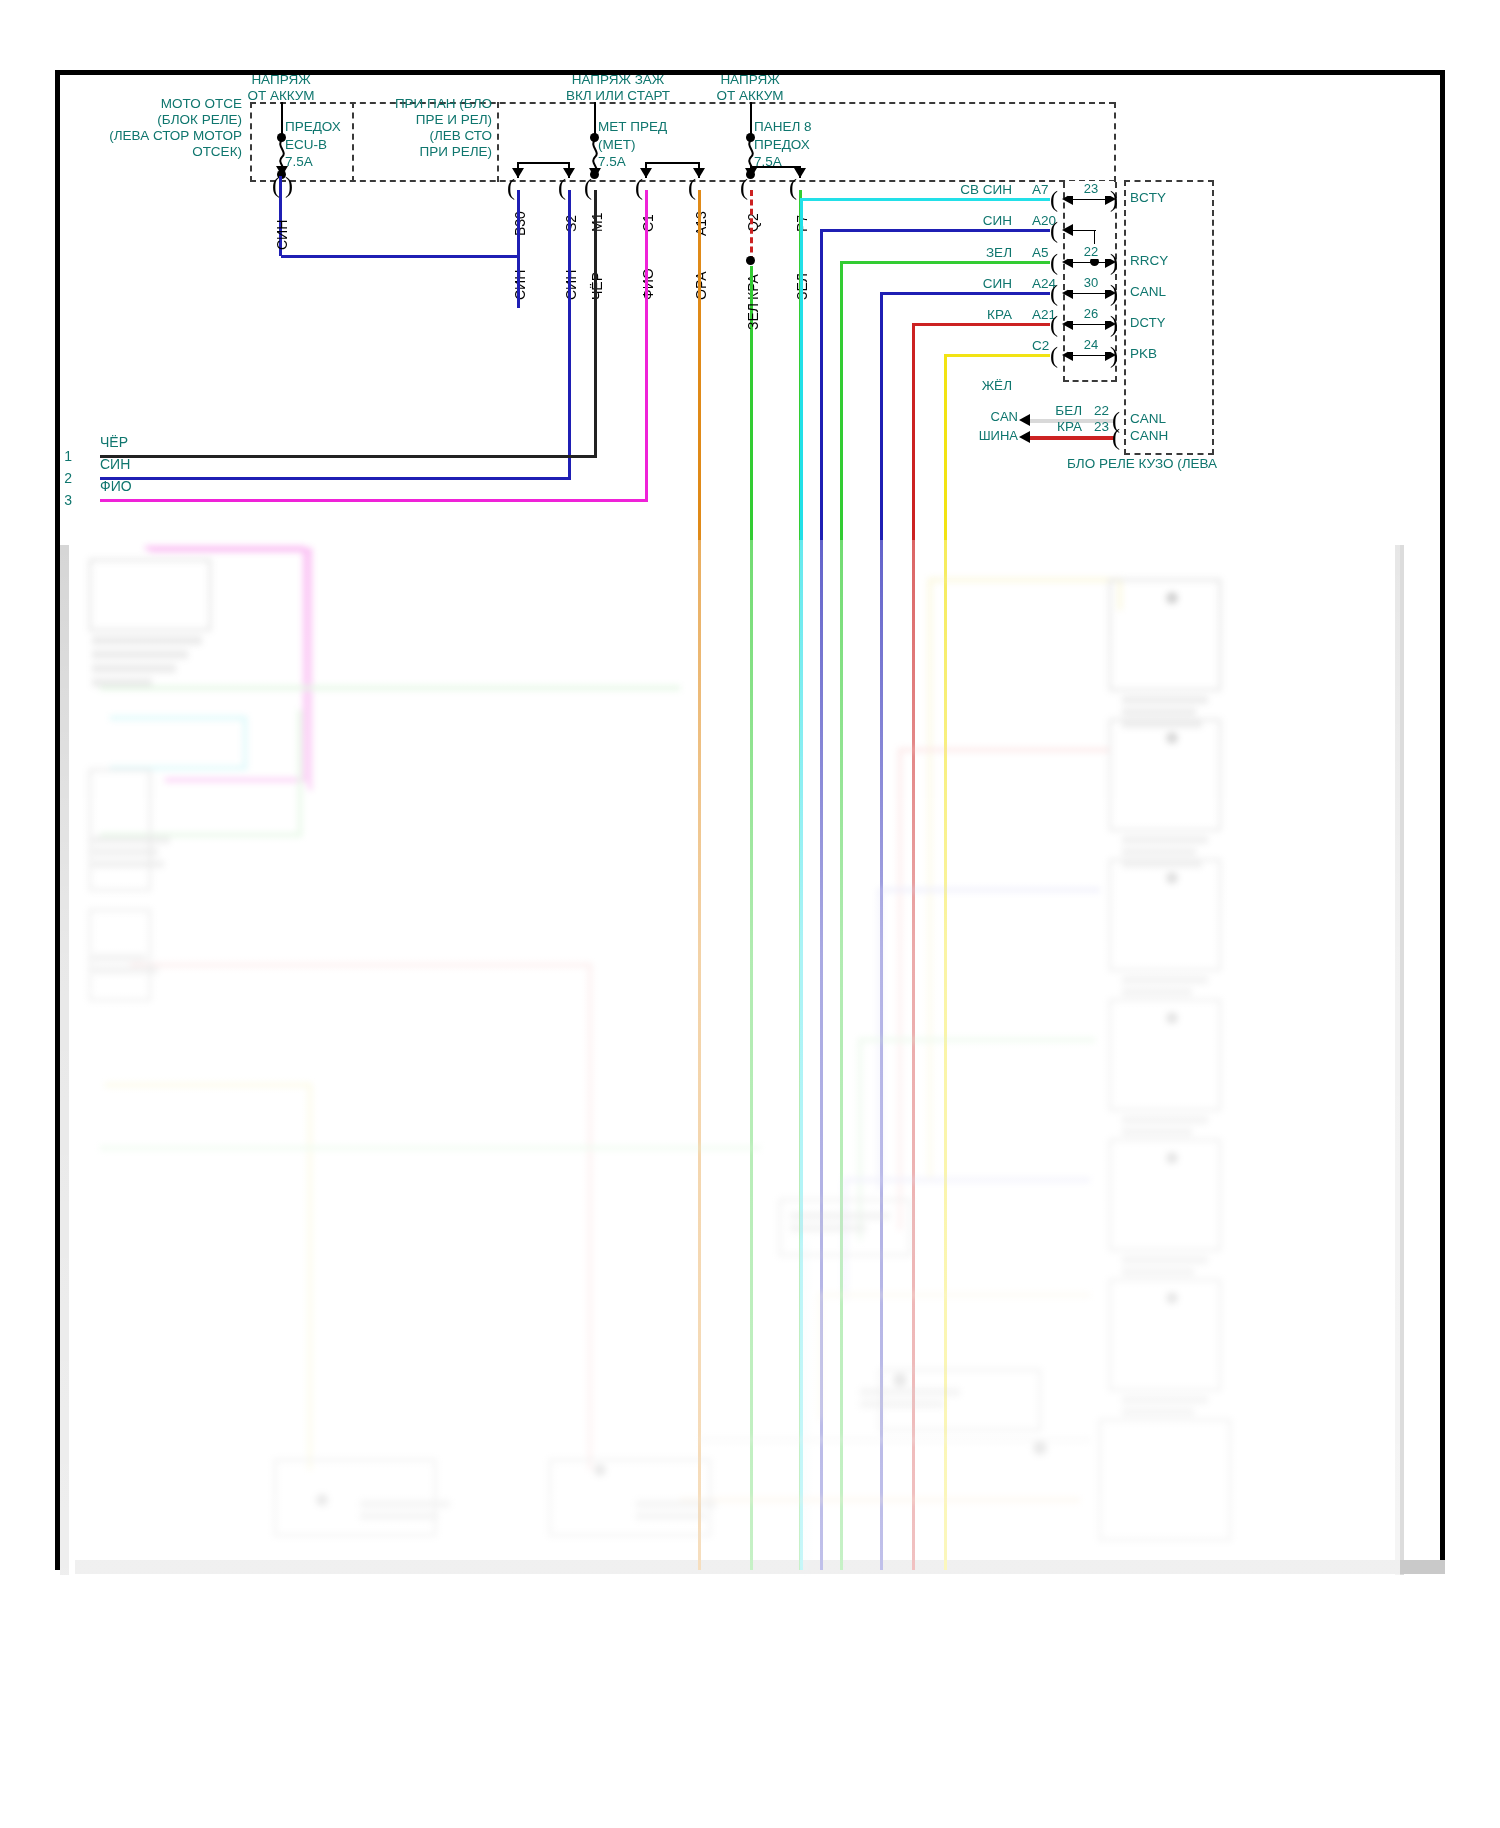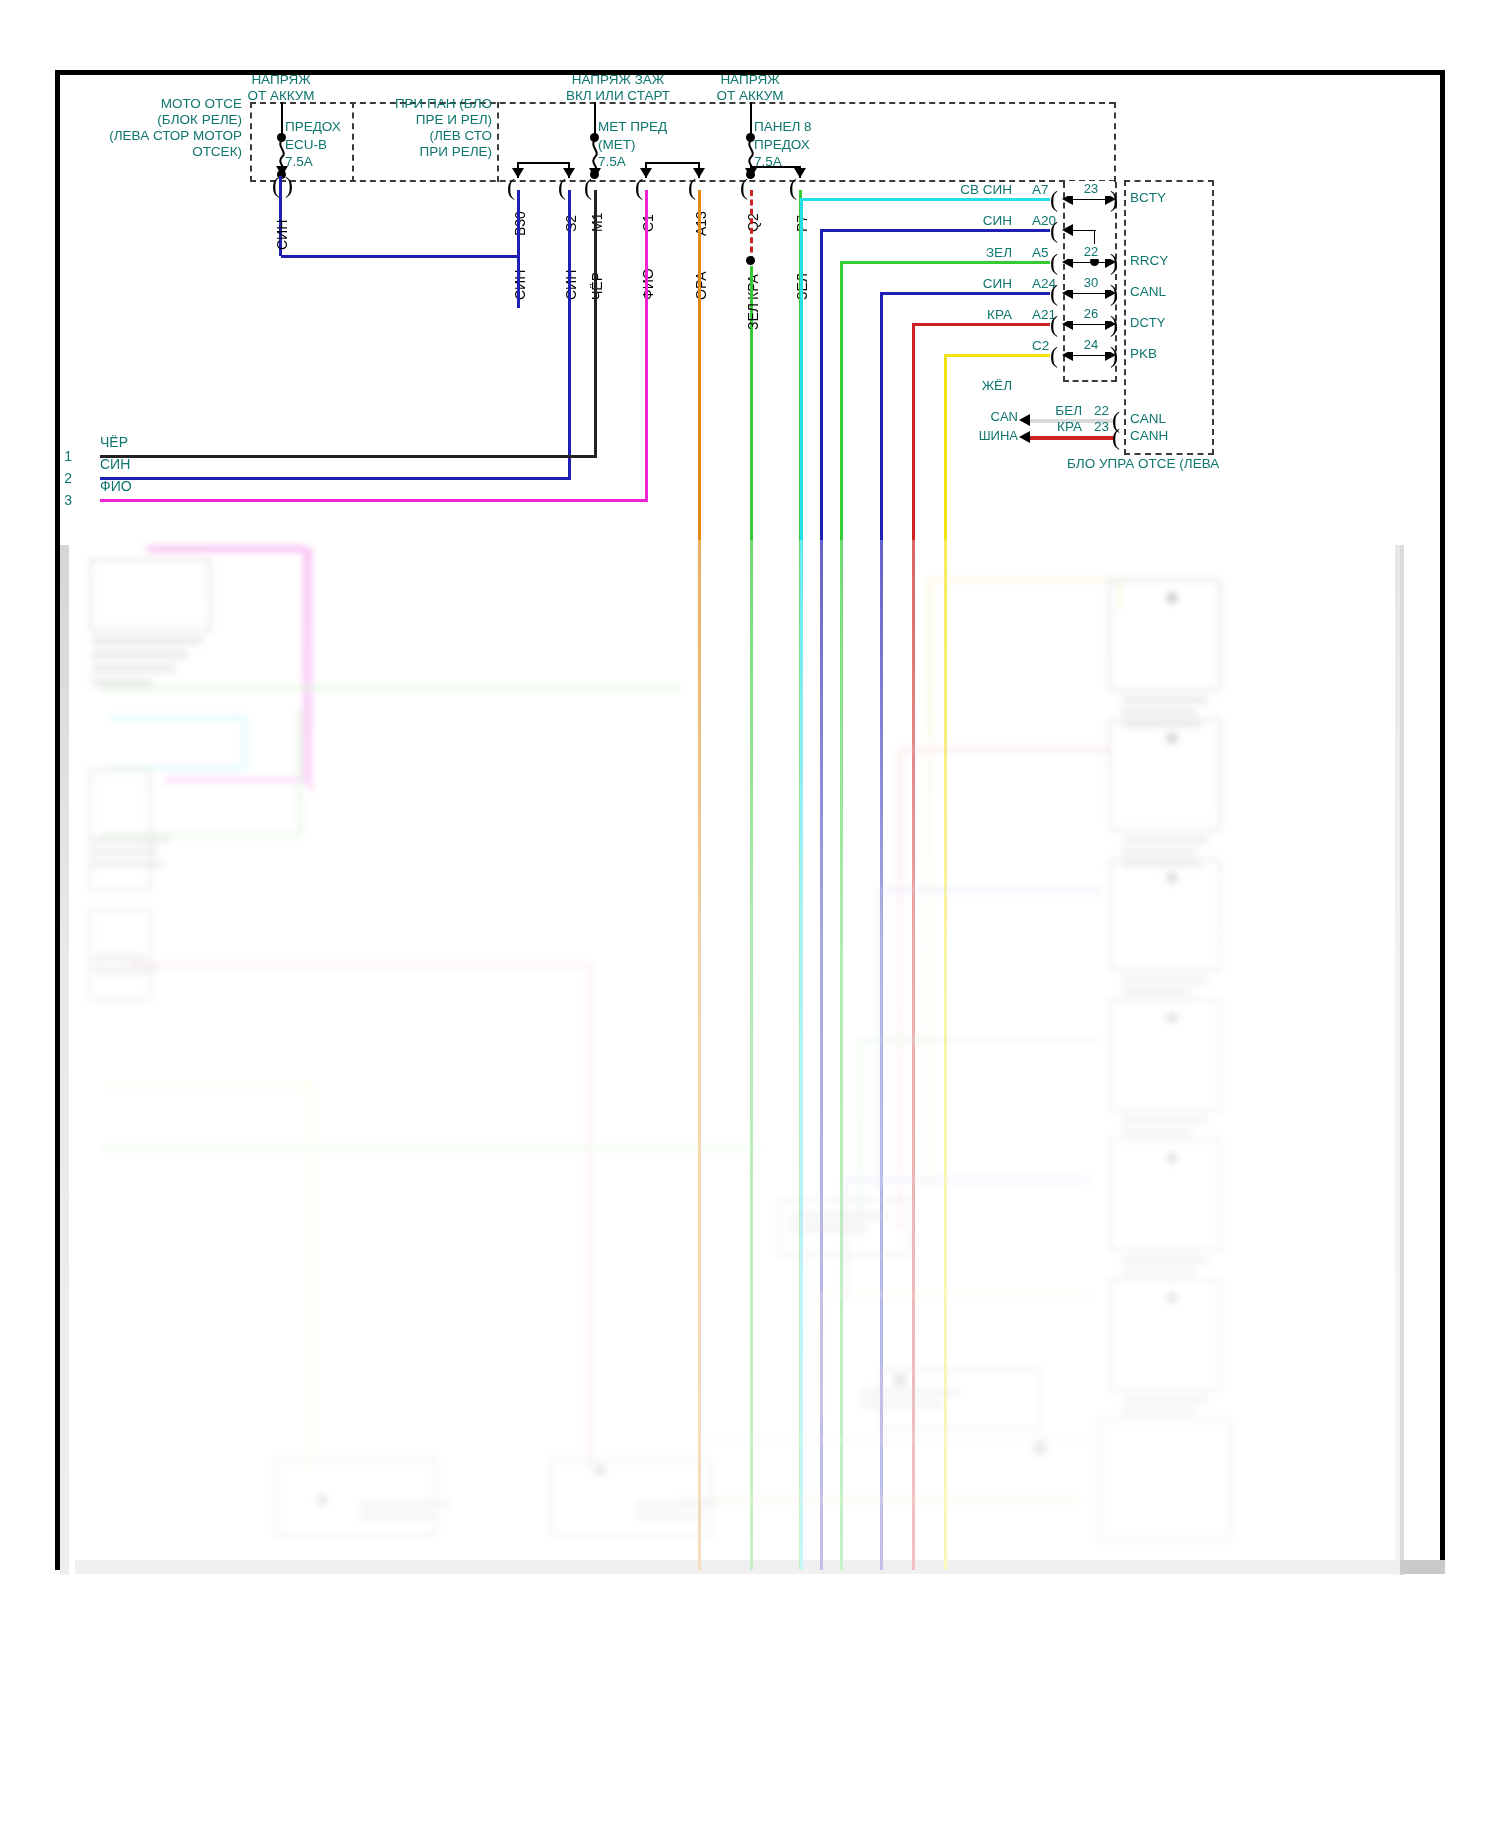--- a/index.html
+++ b/index.html
@@ -274,21 +274,21 @@
 <div class="socket" style="left:1112px;top:407px;">(</div>
 <div class="t" style="left:1130px;top:411px;font-size:13.5px;">CANL</div>
 
 <div class="t r" style="left:1040px;top:419px;width:42px;font-size:13.5px;">КРА</div>
 <div class="t" style="left:1094px;top:419px;font-size:13.5px;">23</div>
 <div class="wh" style="left:1030px;top:436px;width:85px;background:#cc2222;height:4px;"></div>
 <div class="arw-l" style="left:1019px;top:431px;"></div>
 <div class="socket" style="left:1112px;top:424px;">(</div>
 <div class="t" style="left:1130px;top:428px;font-size:13.5px;">CANH</div>
 
-<div class="t" style="left:1067px;top:456px;font-size:13.5px;">БЛО УПРА ОТСЕ (ЛЕВА</div>
+<div class="t" style="left:1067px;top:456px;font-size:13.5px;">БЛО РЕЛЕ КУЗО (ЛЕВА</div>
 
 <div id="blur-layer">
   <svg width="1340" height="1030" viewBox="0 0 1340 1030" xmlns="http://www.w3.org/2000/svg">
     <g stroke-width="4" fill="none">
 
       <path d="M90 10 L250 10 L250 250 L250 250" stroke="#ef22d8"></path>
       <path d="M85 8 L245 8" stroke="#ef22d8"></path>
       <path d="M245 8 L245 240 L105 240" stroke="#ef22d8"></path>
 
       <path d="M40 148 L620 148" stroke="#8fe08f"></path>

